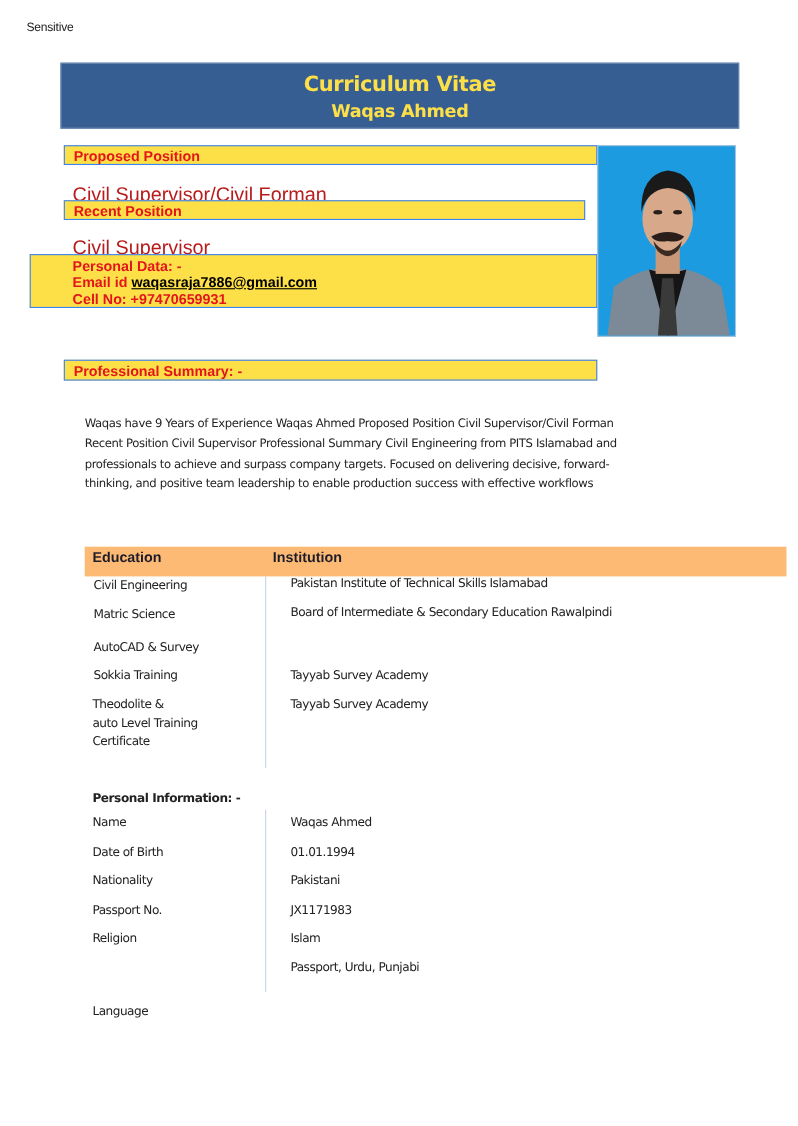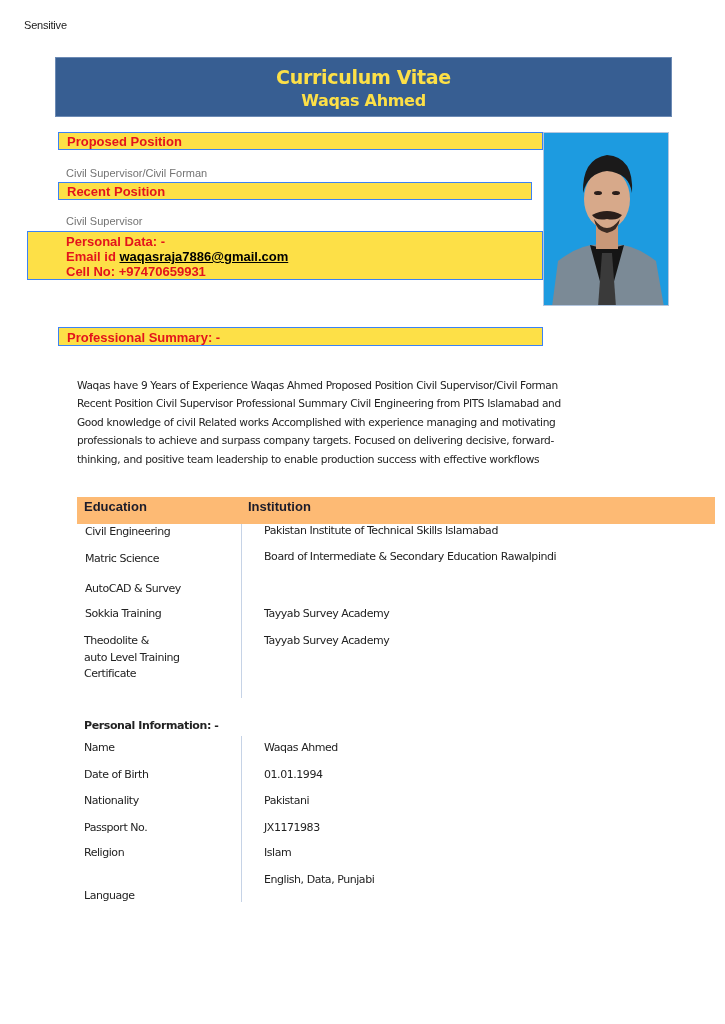--- a/index.html
+++ b/index.html
@@ -6,21 +6,21 @@
   body { width:725px; height:1024px; position:relative; overflow:hidden; font-family:"Liberation Sans", sans-serif; color:#222; }
   .abs { position:absolute; }
   .sensitive { left:24px; top:19px; font-size:11px; color:#222; letter-spacing:-0.2px; }
   .title-bar { left:55px; top:57px; width:617px; height:60px; background:#375e92; border:1px solid #6c8ab4; box-sizing:border-box; text-align:center; color:#fde047; font-family:"DejaVu Sans", sans-serif; font-weight:bold; }
   .title-bar .t1 { font-size:19px; margin-top:7px; line-height:24px; letter-spacing:-0.3px; }
   .title-bar .t2 { font-size:16px; line-height:22px; margin-top:1px; letter-spacing:-0.3px; }
   .band { background:#fde047; border:1px solid #3b82f6; box-sizing:border-box; }
   .red-h { color:#e3141c; font-weight:bold; font-size:13px; font-family:"Liberation Sans", sans-serif; }
   .band-proposed { left:58px; top:132px; width:485px; height:18px; }
   .band-proposed span, .band-recent span { position:absolute; left:8px; top:1px; }
-  .plain { font-size:11px; color:#737373; }
+  .plain { font-size:18px; color:#b91c1c; }
   .proposed-val { left:66px; top:167px; }
   .band-recent { left:58px; top:182px; width:474px; height:18px; }
   .recent-val { left:66px; top:215px; }
   .band-personal { left:27px; top:231px; width:516px; height:49px; }
   .personal-lines { left:66px; top:234px; line-height:15px; }
   .personal-lines a { color:#000000; text-decoration:underline; }
   .photo { left:543px; top:132px; width:126px; height:174px; background:#1d9be0; border:1px solid #b4c6de; box-sizing:border-box; overflow:hidden; }
   .band-summary { left:58px; top:327px; width:485px; height:19px; }
   .band-summary span { position:absolute; left:8px; top:2px; }
   .summary { left:77px; top:376px; width:540px; font-family:"DejaVu Sans", sans-serif; font-size:10.6px; line-height:18.4px; color:#222; letter-spacing:-0.35px; }
@@ -72,21 +72,20 @@
     <ellipse cx="72" cy="60" rx="4" ry="2" fill="#2a1e1a"></ellipse>
   </svg>
 </div>
 
 <div class="abs band band-summary">
   <span class="red-h">Professional Summary: -</span>
 </div>
 <div class="abs summary">
   <div>Waqas have 9 Years of Experience Waqas Ahmed Proposed Position Civil Supervisor/Civil Forman</div>
   <div>Recent Position Civil Supervisor Professional Summary Civil Engineering from PITS Islamabad and</div>
-  <div>Good knowledge of civil Related works Accomplished with experience managing and motivating</div>
   <div>professionals to achieve and surpass company targets. Focused on delivering decisive, forward-</div>
   <div>thinking, and positive team leadership to enable production success with effective workflows</div>
 </div>
 
 <div class="abs edu-head">
   <span style="left:7px;">Education</span>
   <span style="left:171px;">Institution</span>
 </div>
 <div class="abs vline" style="left:241px; top:524px; height:174px;"></div>
 
@@ -119,14 +118,14 @@
 
 <div class="abs cell" style="left:84px; top:793px;">Nationality</div>
 <div class="abs cell" style="left:264px; top:793px;">Pakistani</div>
 
 <div class="abs cell" style="left:84px; top:820px;">Passport No.</div>
 <div class="abs cell" style="left:264px; top:820px;">JX1171983</div>
 
 <div class="abs cell" style="left:84px; top:845px;">Religion</div>
 <div class="abs cell" style="left:264px; top:845px;">Islam</div>
 
-<div class="abs cell" style="left:84px; top:888px;text-align:center;">Language</div>
-<div class="abs cell" style="left:264px; top:872px;">English, Data, Punjabi</div>
+<div class="abs cell" style="left:84px; top:912px;text-align:center;">Language</div>
+<div class="abs cell" style="left:264px; top:872px;">Passport, Urdu, Punjabi</div>
 
 </body></html>

